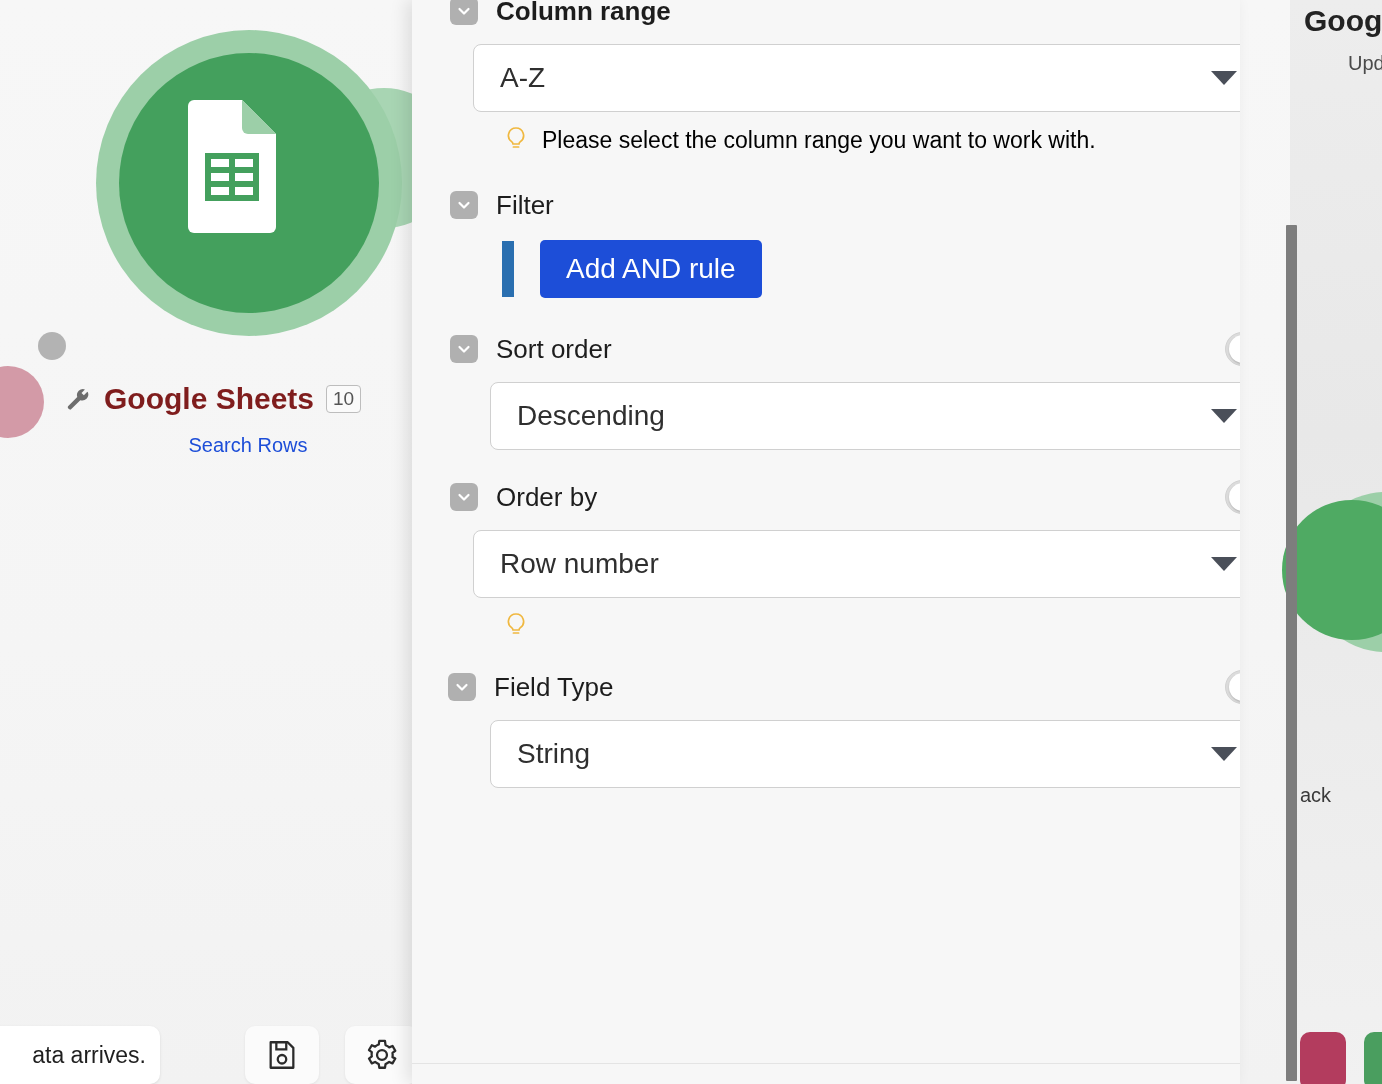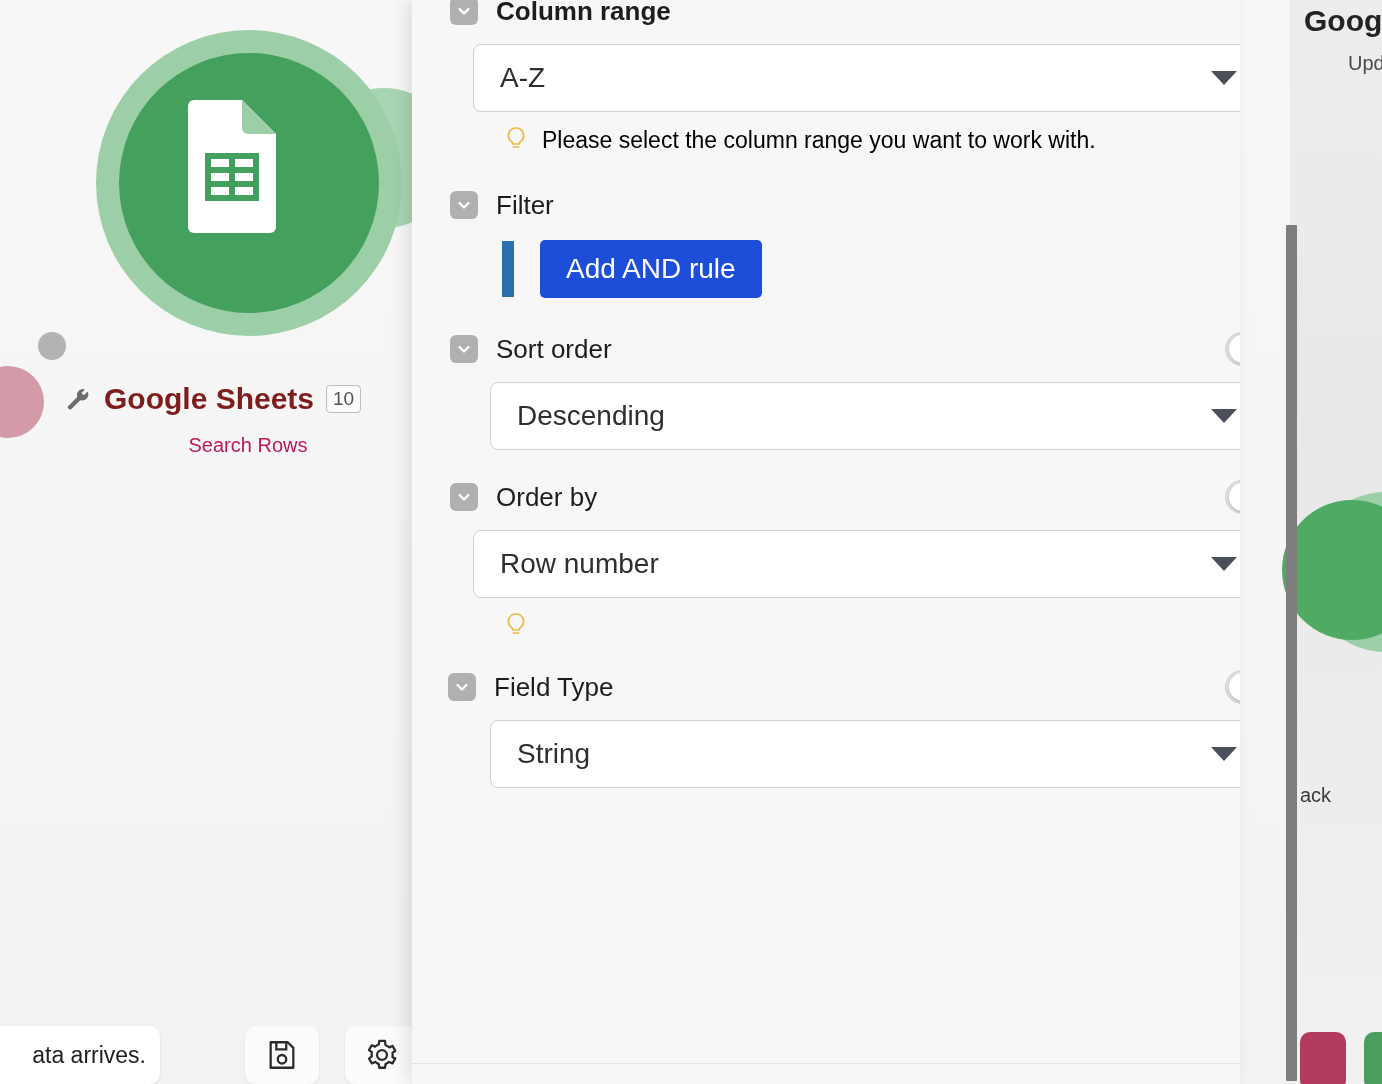--- a/index.html
+++ b/index.html
@@ -56,21 +56,21 @@
     display: flex; align-items: center; gap: 12px;
   }
   .wrench { width: 26px; height: 26px; flex: 0 0 auto; margin-top: 4px; }
   .node-title { font-size: 30px; font-weight: bold; color: #7f1d1d; white-space: nowrap; }
   .node-badge {
     border: 1px solid #bdbdbd; border-radius: 4px; background: #fafafa;
     font-size: 19px; color: #555; padding: 2px 6px; white-space: nowrap;
   }
   .node-sub {
     position: absolute; left: 66px; top: 434px; width: 364px;
-    text-align: center; font-size: 20px; color: #be185d;
+    text-align: center; font-size: 20px; color: #1d4ed8;
   }
 
   
   .node-right-label {
     position: absolute; left: 1304px; top: 4px; width: 200px;
     font-size: 30px; font-weight: bold; color: #232323; white-space: nowrap;
   }
   .node-right-sub {
     position: absolute; left: 1348px; top: 52px; width: 200px;
     font-size: 20px; color: #4a4a4a; white-space: nowrap;

